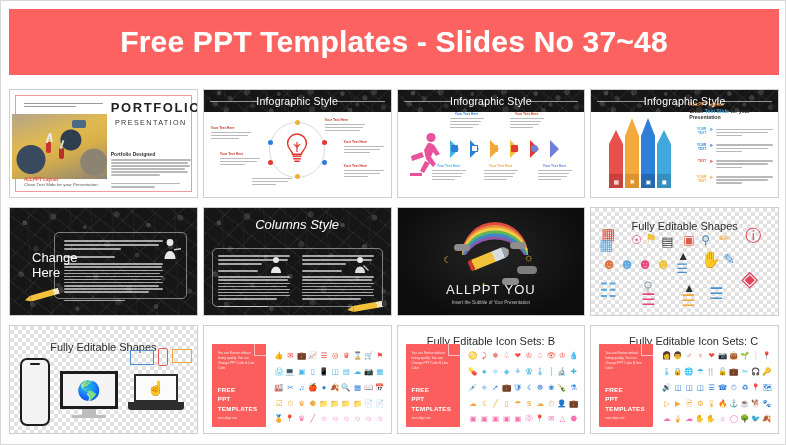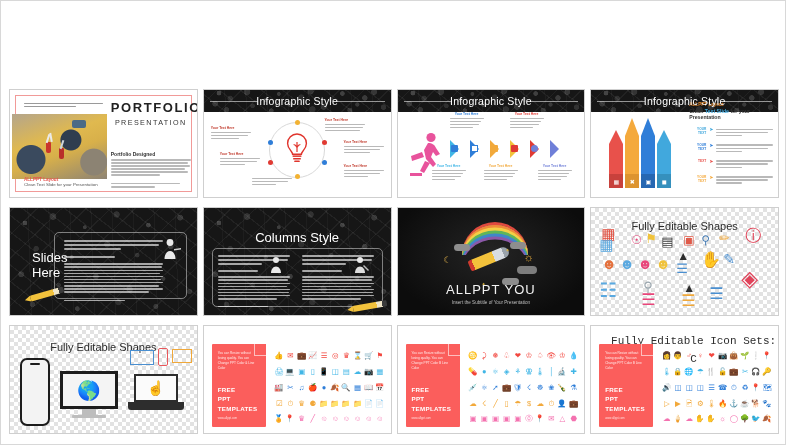--- a/index.html
+++ b/index.html
@@ -205,20 +205,23 @@
   }
   .icongrid span { font-size:7.5px; line-height:1; display:block; }
   .r0 { color:#f2473f; } .r1 { color:#41b6e6; } .r2 { color:#2f7ed8; }
   .r3 { color:#f2a93b; } .r4 { color:#f472b0; }
 </style>
 </head>
 <body>
 
 <div id="page">
 
+  <div id="banner">
+    <span id="banner-text">Free PPT Templates - Slides No 37~48</span>
+  </div>
 
   <div id="grid">
 
     <div class="slide">
       <div class="inner">
         <div class="s1-frame"></div>
         <div style="position:absolute;left:14px;top:11px;width:90px;">
           <div class="ln d" style="width:88%"></div>
           <div class="ln d" style="width:58%"></div>
         </div>
@@ -471,21 +474,21 @@
             </div>
           </div>
         </div>
       </div>
     </div>
 
     <div class="slide">
       <div class="inner chalk">
         <div class="panel" style="left:44px;top:24px;right:10px;bottom:16px;"></div>
         <div style="position:absolute;left:22px;top:42px;">
-          <div class="cols-title">Slides</div>
+          <div class="cols-title">Change</div>
           <div class="cols-title">Here</div>
         </div>
         <div class="pencil" style="left:20px;bottom:18px;"></div>
 
         <div style="position:absolute;left:54px;top:30px;right:34px;">
           <div>
             <div class="ln w hd" style="width:100%"></div>
             <div class="ln w hd" style="width:96%"></div>
             <div class="ln w hd" style="width:58%"></div>
           </div>
@@ -510,21 +513,21 @@
             <circle cx="7" cy="4.5" r="3.4" fill="#e9e9e9"></circle>
             <path d="M1.5 21c0-4.6 2.5-8 5.5-8s5.5 3.4 5.5 8z" fill="#e9e9e9"></path>
             <path d="M11 11l7-1v1.4l-7 1z" fill="#cfcfcf"></path>
           </svg>
         </span>
       </div>
     </div>
 
     <div class="slide">
       <div class="inner chalk">
-        <div style="position:absolute;left:0;right:0;top:20px;text-align:center;">
+        <div style="position:absolute;left:0;right:0;top:7px;text-align:center;font-style:italic;">
           <span class="cols-title">Columns Style</span>
         </div>
         <div class="panel" style="left:8px;top:40px;right:8px;bottom:8px;"></div>
 
         <div style="position:absolute;left:14px;top:45px;width:72px;">
           <div>
             <div class="ln w hd" style="width:100%"></div>
               <div class="ln w hd" style="width:98%"></div>
               <div class="ln w hd" style="width:62%"></div>
           </div>
@@ -723,20 +726,23 @@
           <span class="r4">☺</span>
           <span class="r4">☺</span>
           <span class="r4">☺</span>
           <span class="r4">☺</span>
         </div>
       </div>
     </div>
 
     <div class="slide">
       <div class="inner">
+        <div style="position:absolute;left:0;right:0;top:5px;text-align:center;">
+          <span class="slide-title-dark">Fully Editable Icon Sets: B</span>
+        </div>
         <div class="iconcard">
           <div class="cut"></div>
           <div class="small">You can Resize without losing quality. You can Change PPT Color B Line Color</div>
           <div class="big" style="white-space:pre-line;">FREE
 PPT
 TEMPLATES</div>
           <div class="url">www.allppt.com</div>
         </div>
         <div class="icongrid">
           <span class="r0">♋</span>
@@ -792,21 +798,21 @@
           <span class="r4">📍</span>
           <span class="r4">✉</span>
           <span class="r4">△</span>
           <span class="r4">⬣</span>
         </div>
       </div>
     </div>
 
     <div class="slide">
       <div class="inner">
-        <div style="position:absolute;left:18px;right:0;top:5px;text-align:center;font-family:Liberation Mono, monospace;">
+        <div style="position:absolute;left:18px;right:0;top:5px;text-align:center;">
           <span class="slide-title-dark">Fully Editable Icon Sets: C</span>
         </div>
         <div class="iconcard">
           <div class="cut"></div>
           <div class="small">You can Resize without losing quality. You can Change PPT Color B Line Color</div>
           <div class="big" style="white-space:pre-line;">FREE
 PPT
 TEMPLATES</div>
           <div class="url">www.allppt.com</div>
         </div>

